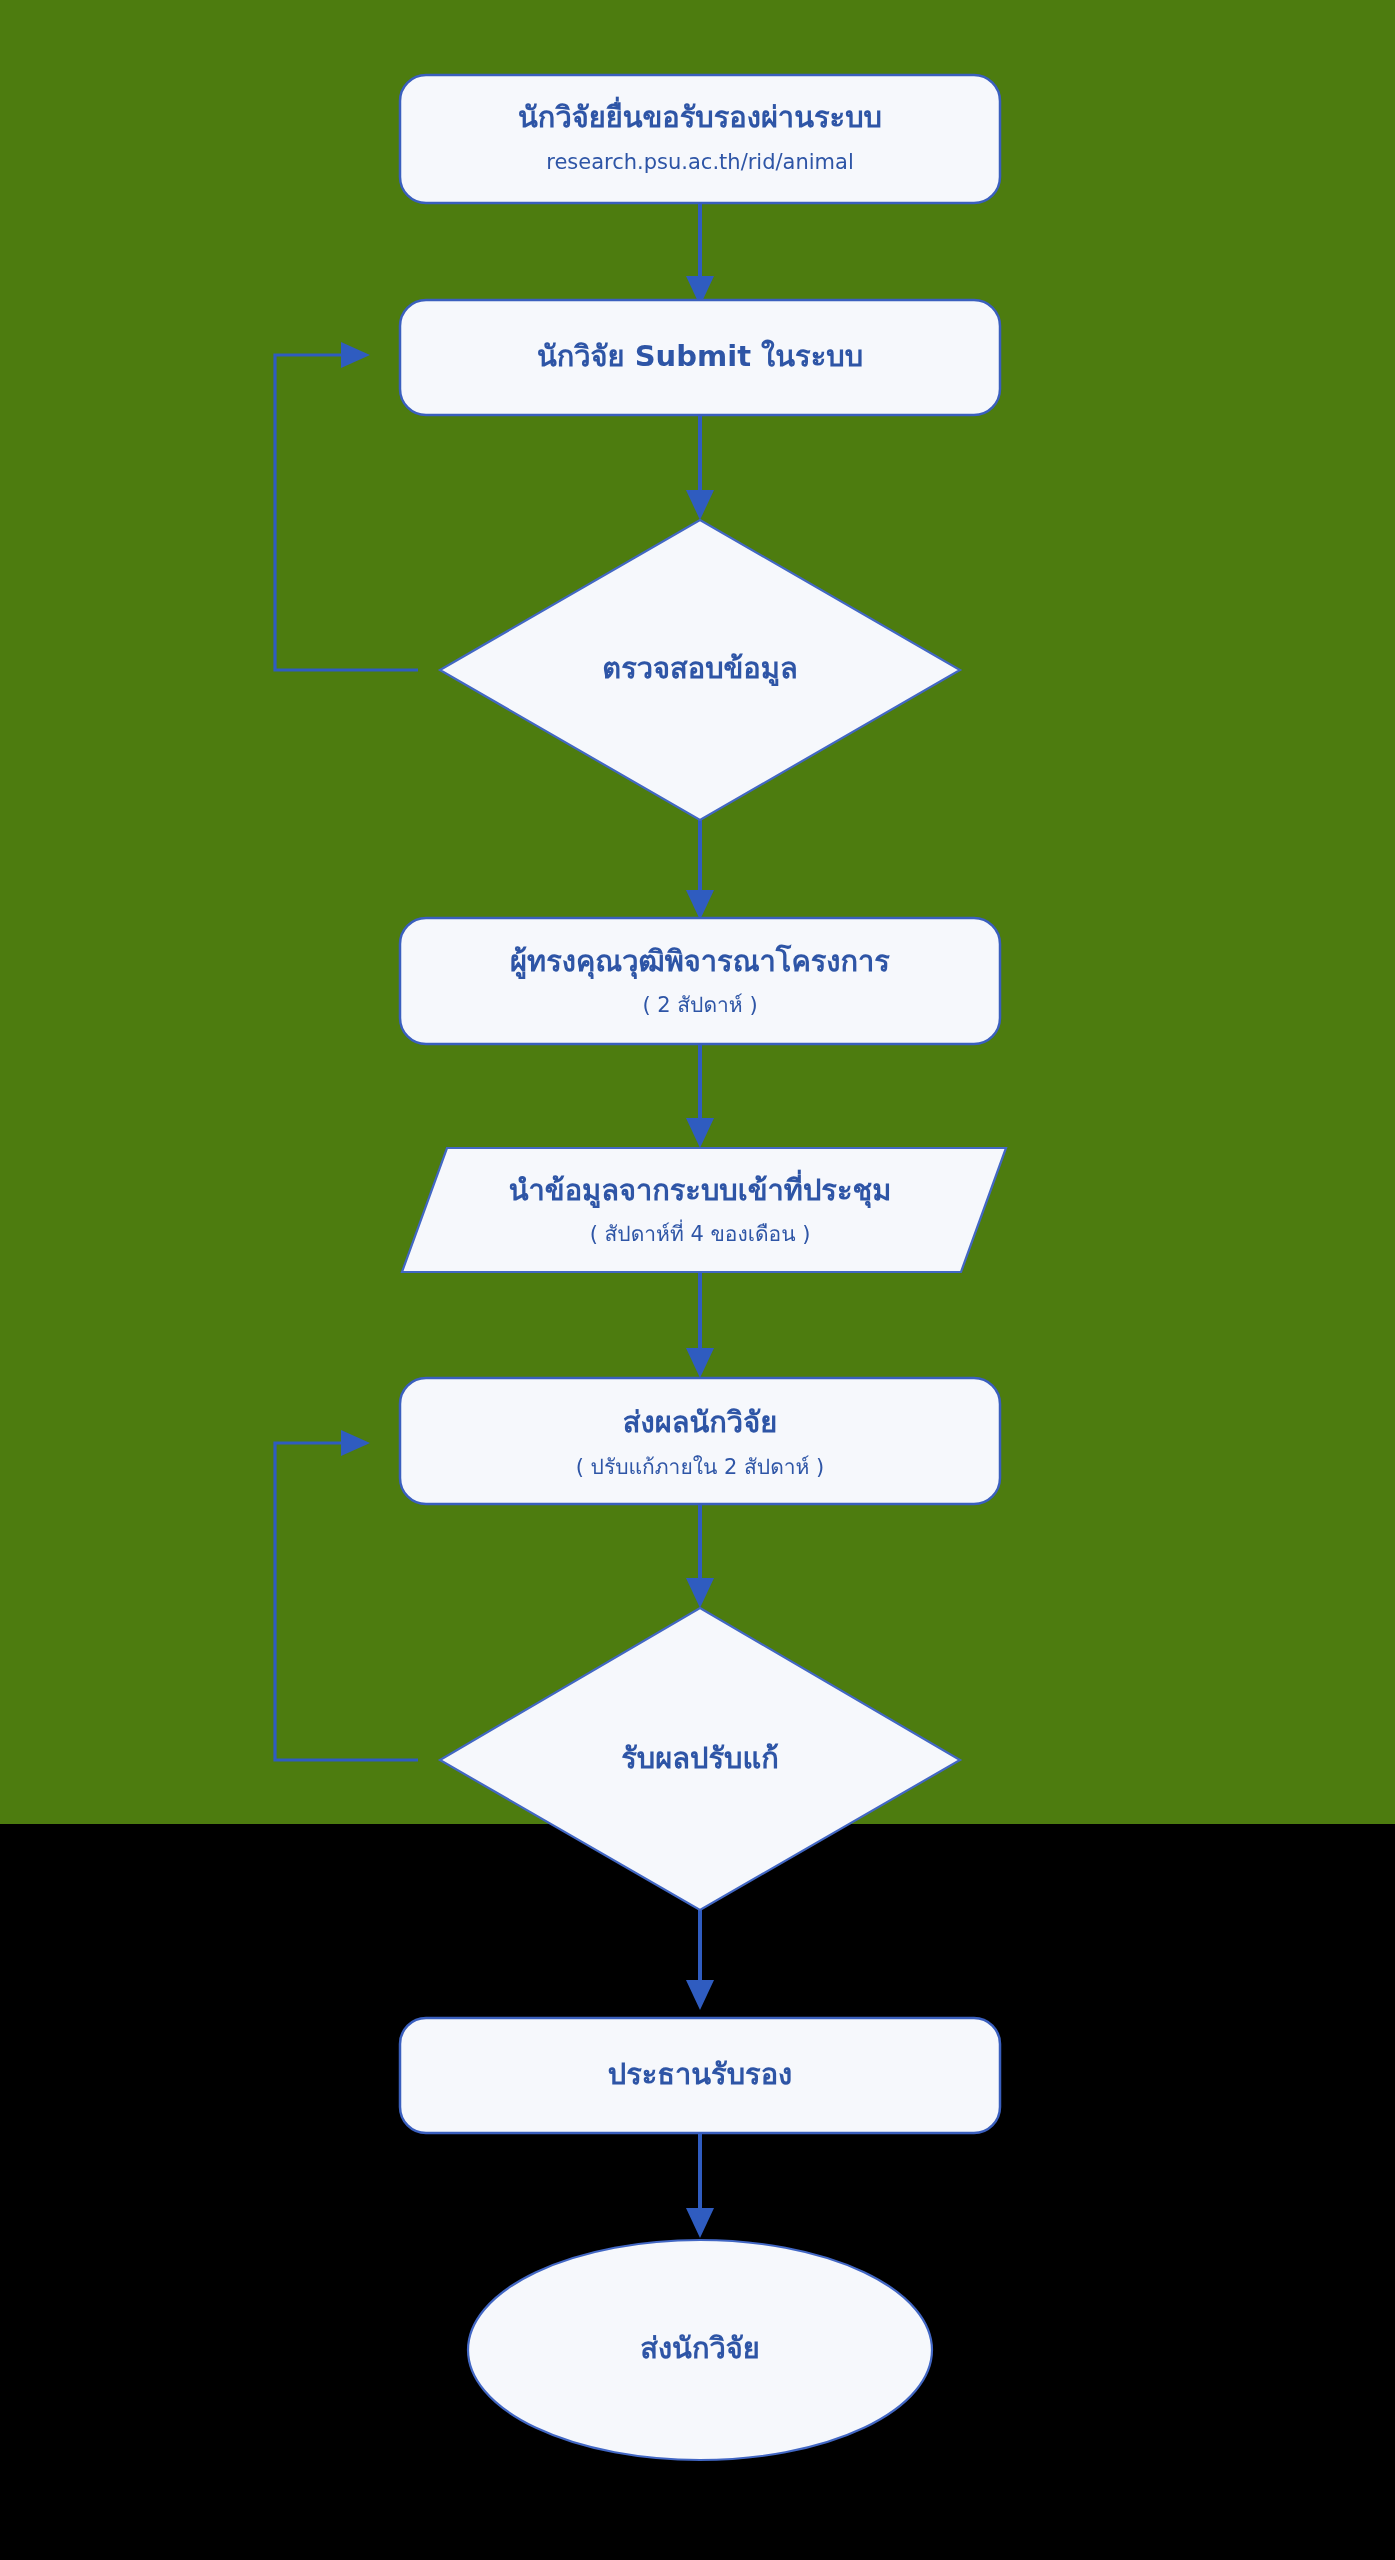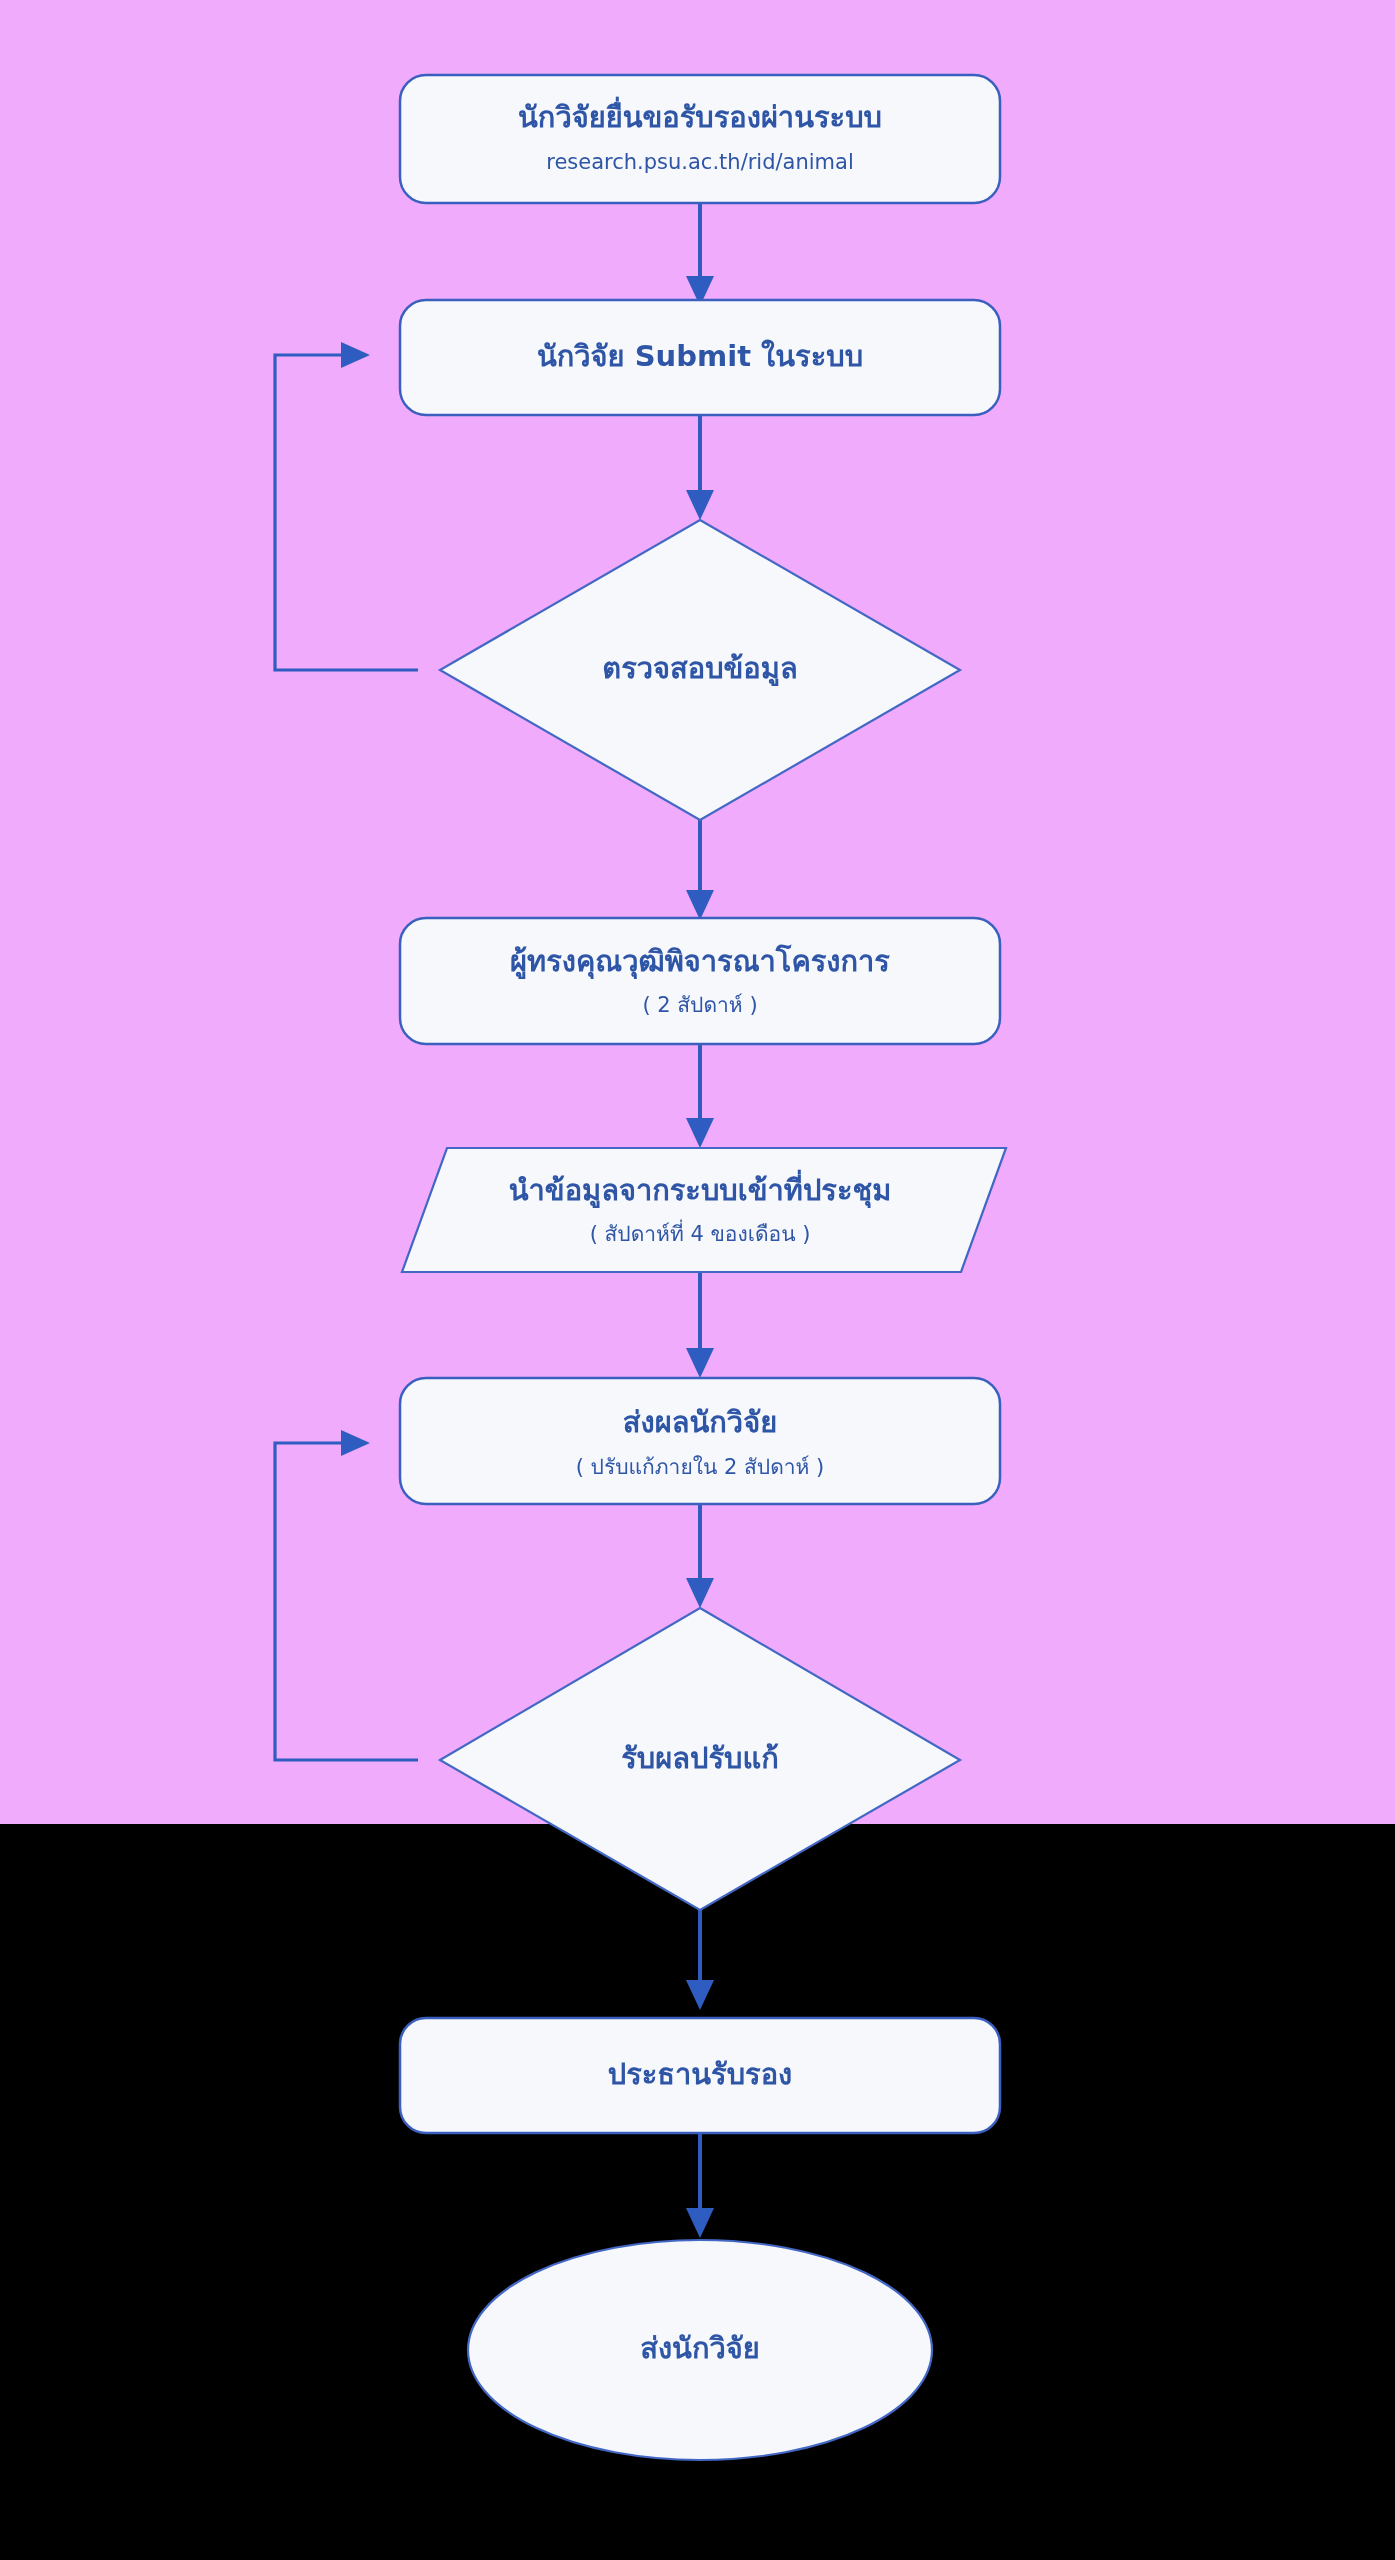--- a/index.html
+++ b/index.html
@@ -10,21 +10,21 @@
   body {
     width: 1395px;
     height: 2560px;
     overflow: hidden;
     font-family: "DejaVu Sans", "Liberation Sans", sans-serif;
   }
   #flowchart-root {
     position: relative;
     width: 1395px;
     height: 1824px;
-    background: #f0abfc;
+    background: #4d7c0f;
   }
   svg#flow-svg {
     position: absolute;
     top: 0;
     left: 0;
     width: 1395px;
     height: 2560px;
     display: block;
   }
   .node-shape {

